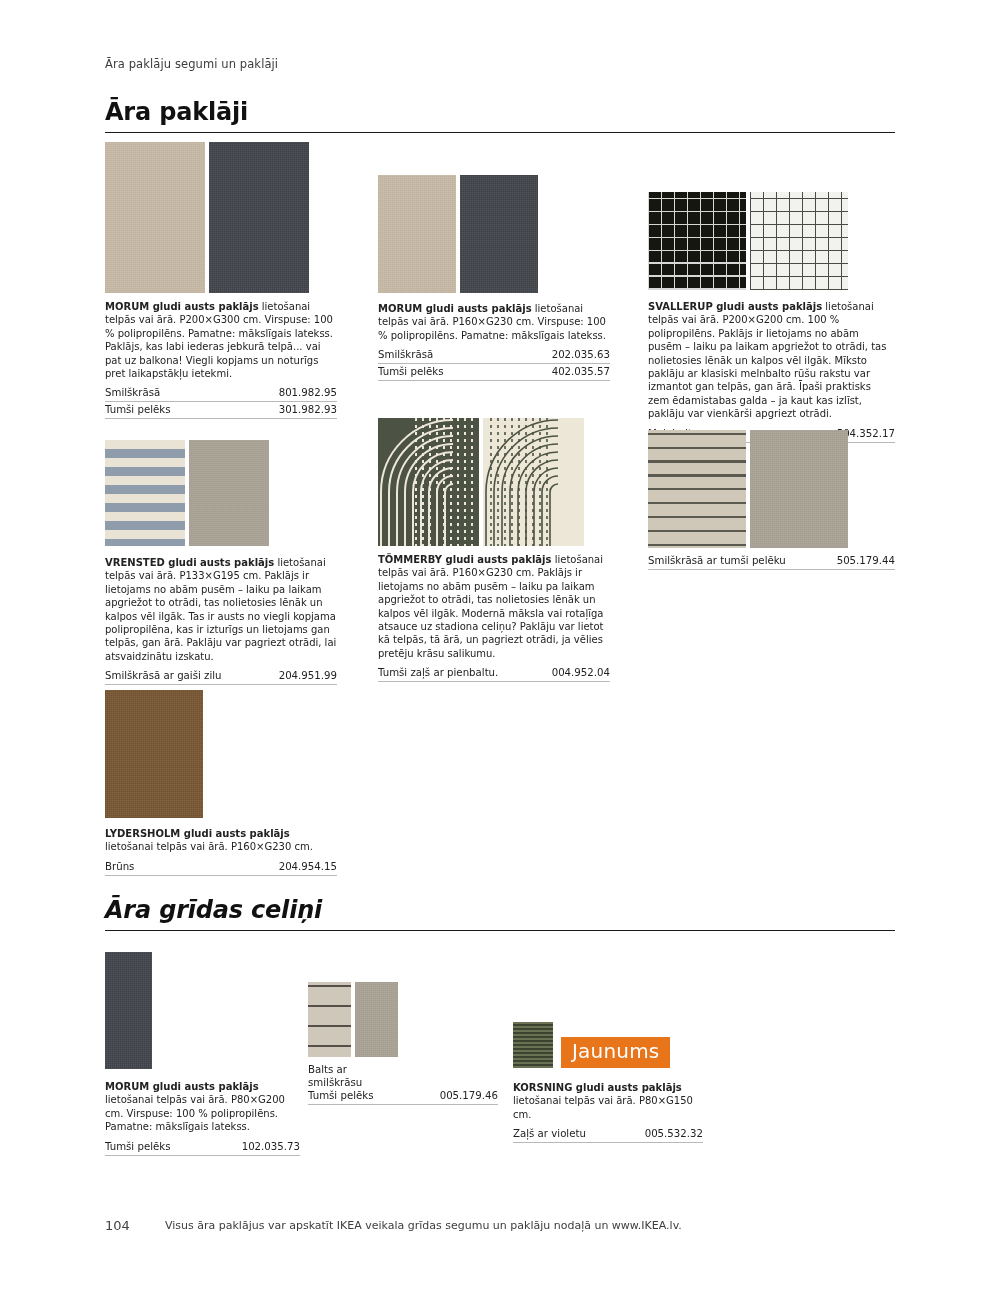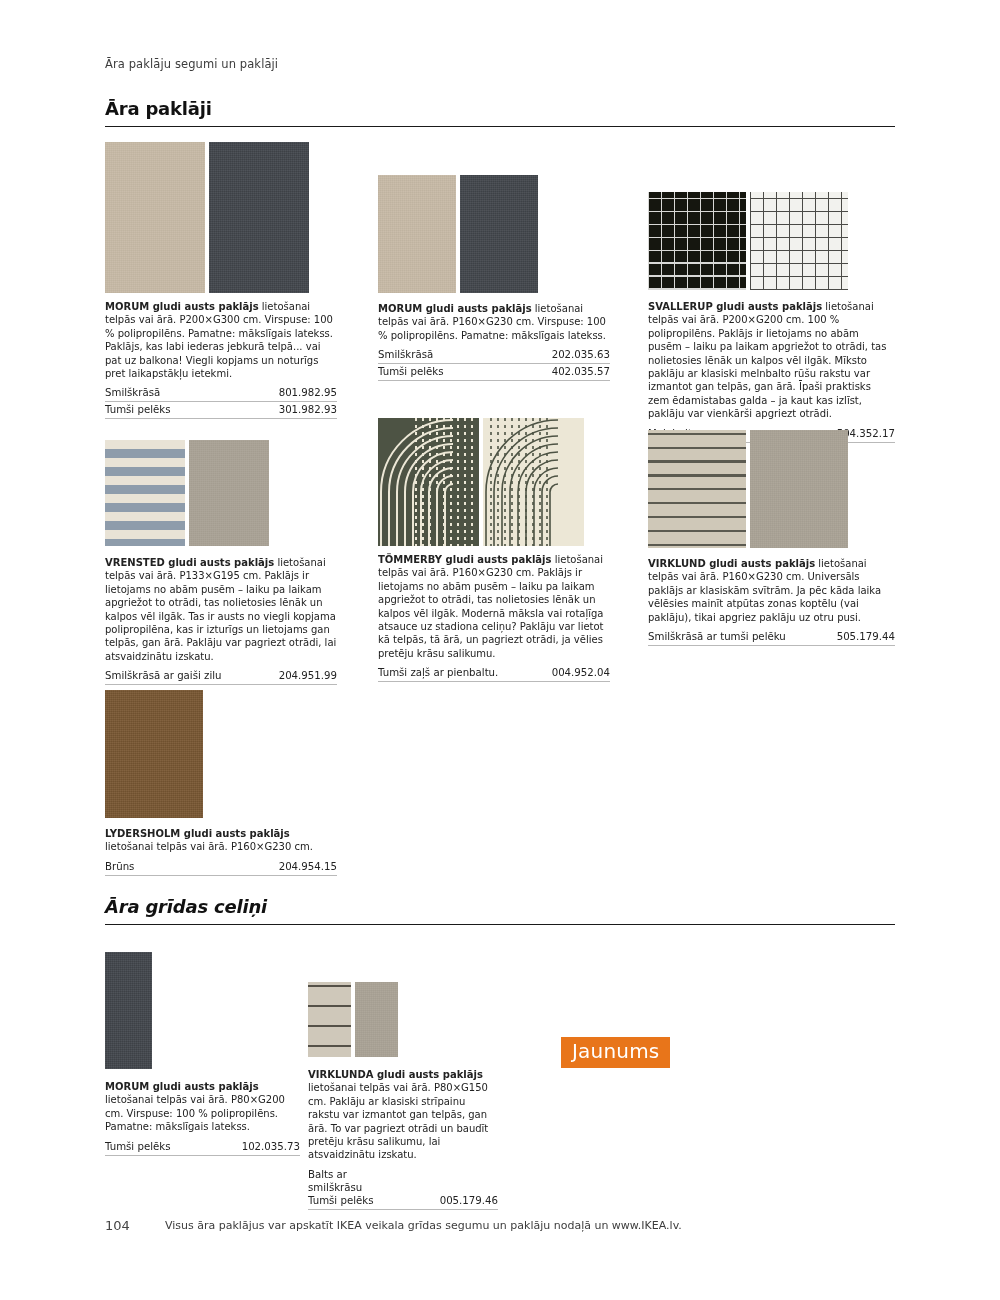--- a/index.html
+++ b/index.html
@@ -16,21 +16,21 @@
 
   
   .breadcrumb {
     position:absolute; left:105px; top:57px;
     font-size:11.5px; color:#3c3c3c; letter-spacing:.1px;
   }
 
   
   .section-head { position:absolute; left:105px; width:790px; }
   .section-head .title {
-    font-size:18px; font-weight:bold; letter-spacing:-.2px;
+    font-size:24px; font-weight:bold; letter-spacing:-.2px;
     color:#111; margin:0 0 7px 0; line-height:1.05;
   }
   .section-head .rule { height:1px; background:#1a1a1a; width:100%; }
 
   
   .prod { position:absolute; }
   .imgs { display:flex; align-items:flex-end; gap:4px; }
   .swatch { position:relative; overflow:hidden; }
 
   .ptext { font-size:10px; line-height:1.34; color:#222; margin-top:7px; }
@@ -288,24 +288,20 @@
 
   <div class="prod" style="left:648px; top:430px; width:247px;">
     <div class="imgs">
       <div class="swatch" style="width:98px;height:118px;">
           <div class="rug stripe-thin-beige"></div>
         </div>
       <div class="swatch" style="width:98px;height:118px;">
           <div class="rug solid-greybeige"></div>
         </div>
     </div>
-    <div class="ptext" style="margin-top:9px;">
-      <b>VIRKLUND gludi austs paklājs</b>
-      <span> lietošanai telpās vai ārā. P160×G230 cm. Universāls paklājs ar klasiskām svītrām. Ja pēc kāda laika vēlēsies mainīt atpūtas zonas koptēlu (vai paklāju), tikai apgriez paklāju uz otru pusi.</span>
-    </div>
     <div class="variants">
       <div class="vrow">
         <span>Smilškrāsā ar tumši pelēku</span>
         <span class="num">505.179.44</span>
       </div>
     </div>
   </div>
 
   <div class="prod" style="left:105px; top:690px; width:232px;">
     <div class="imgs">
@@ -350,38 +346,51 @@
 
   <div class="prod" style="left:308px; top:982px; width:190px;">
     <div class="imgs">
       <div class="swatch" style="width:43px;height:75px;">
           <div class="rug stripe-runner-beige"></div>
         </div>
       <div class="swatch" style="width:43px;height:75px;">
           <div class="rug solid-greybeige"></div>
         </div>
     </div>
-    <div class="ptext" style="margin-top:11px;">
-      <b>VIRKLUNDA gludi austs paklājs</b>
-      <span> lietošanai telpās vai ārā. P80×G150 cm. Paklāju ar klasiski strīpainu rakstu var izmantot gan telpās, gan ārā. To var pagriezt otrādi un baudīt pretēju krāsu salikumu, lai atsvaidzinātu izskatu.</span>
-    </div>
     <div class="variants">
       <div class="vrow plain">
         <span>Balts ar</span>
       </div>
       <div class="vrow plain">
         <span>smilškrāsu</span>
       </div>
       <div class="vrow">
         <span>Tumši pelēks</span>
         <span class="num">005.179.46</span>
       </div>
     </div>
   </div>
 
+  <div class="prod" style="left:513px; top:1022px; width:190px;">
+    <div class="imgs">
+      <div class="swatch" style="width:40px;height:46px;">
+          <div class="rug stripe-green-runner"></div>
+        </div>
+    </div>
+    <div class="ptext" style="margin-top:13px;">
+      <b>KORSNING gludi austs paklājs</b>
+      <span> lietošanai telpās vai ārā. P80×G150 cm.</span>
+    </div>
+    <div class="variants">
+      <div class="vrow">
+        <span>Zaļš ar violetu</span>
+        <span class="num">005.532.32</span>
+      </div>
+    </div>
+  </div>
 
   <div class="badge" style="left:561px; top:1037px;">Jaunums</div>
 
   <div class="footer">
     <span class="pageno">104</span>
     <span class="note">Visus āra paklājus var apskatīt IKEA veikala grīdas segumu un paklāju nodaļā un www.IKEA.lv.</span>
   </div>
 
 </div>
 

